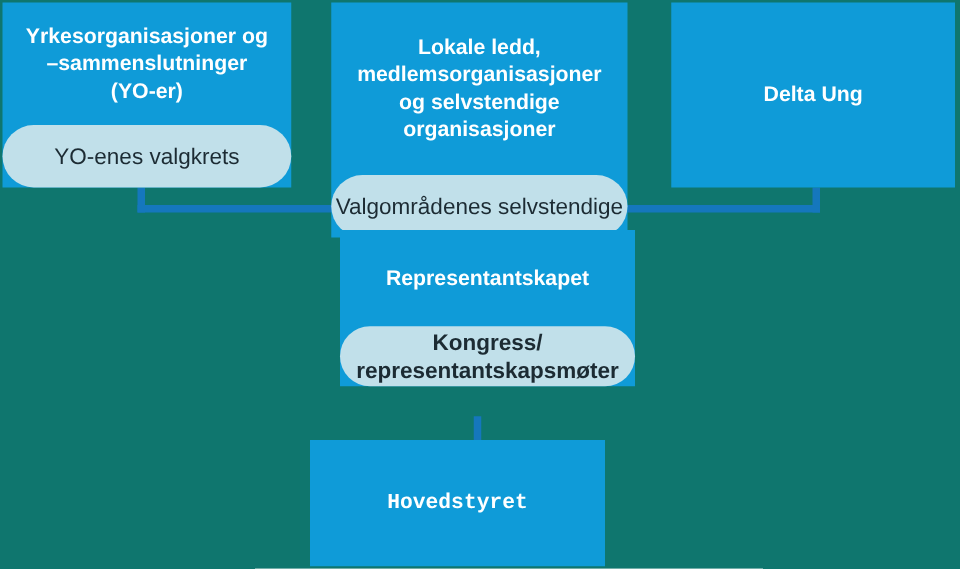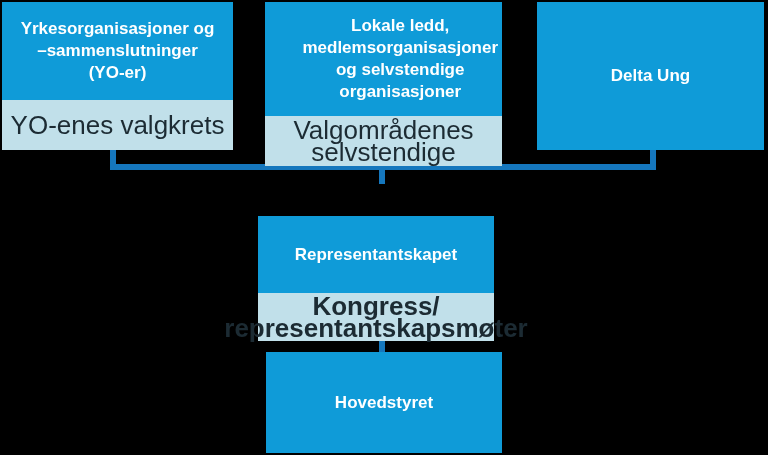--- a/index.html
+++ b/index.html
@@ -5,21 +5,21 @@
   html, body {
     margin: 0;
     padding: 0;
     background: #ffffff;
     font-family: "Liberation Sans", sans-serif;
   }
   .canvas {
     position: relative;
     width: 768px;
     height: 455px;
-    background: #000000;
+    background: #0f766e;
     overflow: hidden;
   }
   .box {
     position: absolute;
     display: flex;
     flex-direction: column;
     background: #0f9bd8;
   }
   .box .title {
     flex: 1;
@@ -30,28 +30,29 @@
     font-weight: bold;
     font-size: 17px;
     line-height: 22px;
     text-align: center;
     white-space: pre-line;
     padding: 0 4px;
   }
   .box .band {
     background: #c1e0ea;
     color: #1c2b33;
-    font-size: 26px;
+    font-size: 18px;
     line-height: 22px;
     display: flex;
     align-items: center;
     justify-content: center;
     text-align: center;
     white-space: pre-line;
     height: 50px;
+    border-radius: 25px;
   }
   .box .band.short { height: 48px; font-weight: bold; }
   .conn {
     position: absolute;
     background: #1577bd;
   }
 </style>
 </head>
 <body>
 
@@ -63,35 +64,35 @@
   <div class="conn" style="left:110px; top:164px; width:546px; height:6px;"></div>
   <div class="conn" style="left:379px; top:333px; width:6px; height:19px;"></div>
 
   <div class="box" style="left:2px; top:2px; width:231px; height:148px;">
     <div class="title">Yrkesorganisasjoner og
 –sammenslutninger
 (YO-er)</div>
     <div class="band">YO-enes valgkrets</div>
   </div>
 
-  <div class="box" style="left:265px; top:2px; width:237px; height:164px;align-items:flex-end;">
+  <div class="box" style="left:265px; top:2px; width:237px; height:188px;">
     <div class="title">Lokale ledd,
 medlemsorganisasjoner
 og selvstendige
 organisasjoner</div>
     <div class="band">Valgområdenes selvstendige</div>
   </div>
 
   <div class="box" style="left:537px; top:2px; width:227px; height:148px;">
     <div class="title">Delta Ung</div>
   </div>
 
-  <div class="box" style="left:258px; top:184px; width:236px; height:125px;margin-top:32px;">
+  <div class="box" style="left:272px; top:184px; width:236px; height:125px;">
     <div class="title">Representantskapet</div>
     <div class="band short">Kongress/
 representantskapsmøter</div>
   </div>
 
-  <div class="box" style="left:266px; top:352px; width:236px; height:101px;">
+  <div class="box" style="left:248px; top:352px; width:236px; height:101px;font-family:Liberation Mono, monospace;">
     <div class="title">Hovedstyret</div>
   </div>
 
 </div>
 
 </body></html>

